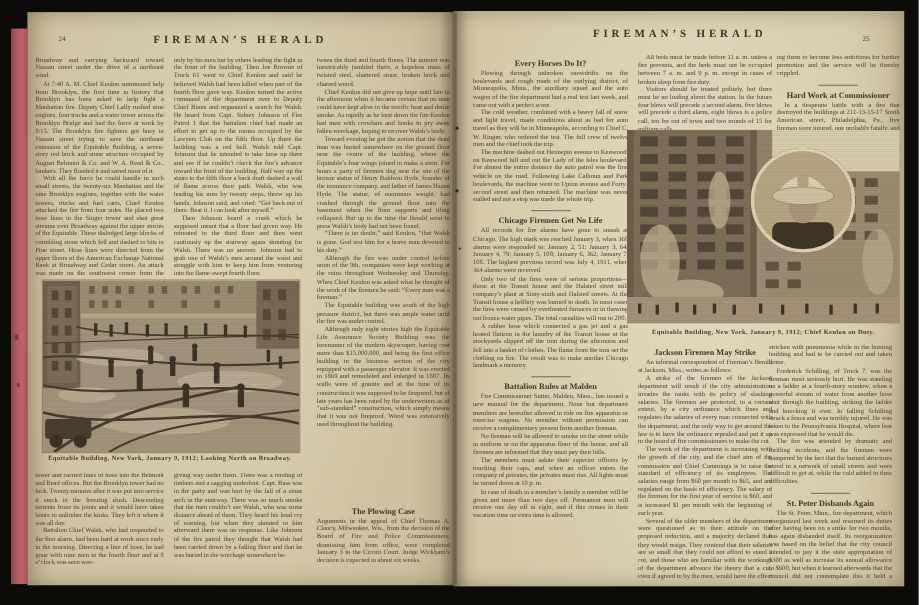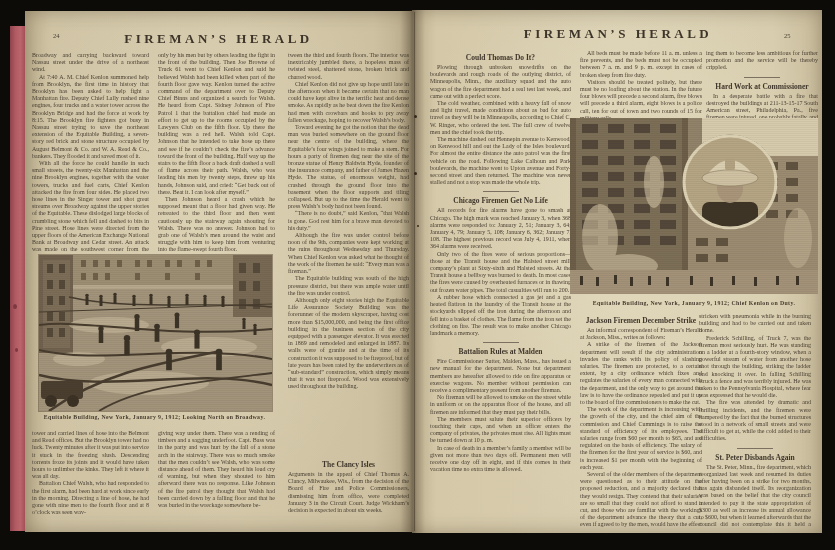--- a/index.html
+++ b/index.html
@@ -15,21 +15,21 @@
       radial-gradient(ellipse at 55% 40%, rgba(255,252,230,.25), rgba(0,0,0,0) 72%),
       linear-gradient(90deg,#bfb291 0%,#d4c8a8 6%,#d9ceb0 50%,#d6cbac 88%,#c7ba9a 100%);}
   #fore-edge{position:absolute;left:10px;top:26px;width:15px;height:505px;
     background:linear-gradient(90deg,#8f434c 0%,#b05a62 35%,#bb646b 70%,#a44f58 100%);}
   .edge-spot{position:absolute;border-radius:50%;background:#7e3840;}
   #gutter{position:absolute;left:400px;top:10px;width:25px;height:523px;
     background:linear-gradient(90deg,rgba(40,30,18,0) 0%,rgba(40,30,18,.22) 40%,rgba(30,22,12,.38) 52%,rgba(40,30,18,.18) 66%,rgba(40,30,18,0) 100%);}
   #crease{position:absolute;left:414px;top:12px;width:1px;height:519px;background:rgba(55,42,28,.45);}
   .speck{position:absolute;background:#35291c;border-radius:50%;}
   .pagenum{position:absolute;font-size:6.5px;color:#4a4034;}
-  .masthead{position:absolute;text-align:center;font-weight:bold;font-size:13px;
+  .masthead{position:absolute;text-align:center;font-weight:bold;font-size:10px;
     letter-spacing:3.5px;color:#3e352a;}
   .col{position:absolute;overflow:hidden;}
   .b{margin:0;font-size:6px;line-height:7.2px;text-align:justify;color:#4b4134;
      text-indent:7px;word-spacing:-0.2px;}
   .b.cont{text-indent:0;}
   .h{margin:3px 0 2px;font-size:7.5px;line-height:9px;font-weight:bold;text-align:center;color:#3f362b;}
   .sep{width:36px;height:1px;background:#7c7060;margin:5px auto 4px;}
   .photo{position:absolute;border:1px solid rgba(70,56,38,.45);overflow:hidden;}
   .photo::after{content:"";position:absolute;left:0;top:0;right:0;bottom:0;
     background:repeating-linear-gradient(0deg,rgba(30,22,12,.05) 0 1px,rgba(255,255,255,0) 1px 2px);}
@@ -193,31 +193,31 @@
 
     <div class="col" style="left:7px;top:419px;width:117px;height:84px;">
       <p class="b cont">tower and carried lines of hose into the Belmont and Read offices. But the Brooklyn tower had no luck. Twenty minutes after it was put into service it stuck in the freezing slush. Descending torrents froze its joints and it would have taken hours to unlimber the kinks. They left it where it was all day.</p>
       <p class="b">Battalion Chief Walsh, who had responded to the first alarm, had been hard at work since early in the morning. Directing a line of hose, he had gone with nine men to the fourth floor and at 8 o’clock was seen wav-</p>
     </div>
     <div class="col" style="left:133px;top:419px;width:117px;height:84px;">
       <p class="b cont">giving way under them. There was a rending of timbers and a sagging underfoot. Capt. Bass was in the party and was hurt by the fall of a stone arch in the stairway. There was so much smoke that the men couldn’t see Walsh, who was some distance ahead of them. They heard his loud cry of warning, but when they shouted to him afterward there was no response. Like Johnson of the fire patrol they thought that Walsh had been carried down by a falling floor and that he was buried in the wreckage somewhere be-</p>
     </div>
 
     <div class="col" style="left:263px;top:446px;width:121px;height:62px;">
-      <div class="h">The Clancy Isles</div>
+      <div class="h">The Plowing Case</div>
       <p class="b cont">Arguments in the appeal of Chief Thomas A. Clancy, Milwaukee, Wis., from the decision of the Board of Fire and Police Commissioners, dismissing him from office, were completed January 3 in the Circuit Court. Judge Wickham’s decision is expected in about six weeks.</p>
     </div>
   </div>
 
   <div id="right-page" class="page">
     <div class="masthead" style="left:10px;top:16px;width:392px;">FIREMAN’S HERALD</div>
     <div class="pagenum" style="left:372px;top:22px;">25</div>
 
     <div class="col" style="left:18px;top:40px;width:141px;height:463px;">
-      <div class="h">Could Thomas Do It?</div>
+      <div class="h">Every Horses Do It?</div>
       <p class="b">Plowing through unbroken snowdrifts on the boulevards and rough roads of the outlying district, of Minneapolis, Minn., the auxiliary squad and the auto wagon of the fire department had a real test last week, and came out with a perfect score.</p>
       <p class="b">The cold weather, combined with a heavy fall of snow and light travel, made conditions about as bad for auto travel as they will be in Minneapolis, according to Chief C. W. Ringer, who ordered the test. The full crew of twelve men and the chief took the trip.</p>
       <p class="b">The machine dashed out Hennepin avenue to Kenwood, on Kenwood hill and out the Lady of the Isles boulevard. For almost the entire distance the auto patrol was the first vehicle on the road. Following Lake Calhoun and Park boulevards, the machine went to Upton avenue and Forty-second street and then returned. The machine was never stalled and not a stop was made the whole trip.</p>
       <div class="sep"></div>
       <div class="h">Chicago Firemen Get No Life</div>
       <p class="b">All records for fire alarms have gone to smash at Chicago. The high mark was reached January 3, when 368 alarms were responded to: January 2, 51; January 3, 64; January 4, 79; January 5, 108; January 6, 362; January 7, 108. The highest previous record was July 4, 1911, when 364 alarms were received.</p>
       <p class="b">Only two of the fires were of serious proportions—those at the Transit house and the Halsted street mill company’s plant at Sixty-sixth and Halsted streets. At the Transit house a bellboy was burned to death. In most cases the fires were caused by overheated furnaces or in thawing out frozen water pipes. The total casualties will run to 200.</p>
       <p class="b">A rubber hose which connected a gas jet and a gas heated flatiron in the laundry of the Transit house at the stockyards slipped off the iron during the afternoon and fell into a basket of clothes. The flame from the iron set the clothing on fire. The result was to make another Chicago landmark a memory.</p>
       <div class="sep"></div>
       <div class="h">Battalion Rules at Malden</div>
@@ -338,21 +338,21 @@
             <ellipse cx="160" cy="60" rx="28" ry="8" fill="#cfc2a3" stroke="#8a7a60" stroke-width=".6"></ellipse>
             <rect x="155" y="40" width="10" height="12" rx="2" fill="#b3a383"></rect>
           </g>
           <circle cx="160" cy="64" r="46" fill="none" stroke="#ddd2b4" stroke-width="3"></circle>
         </g>
       </svg>
     </div>
     <div class="caption" style="left:158px;top:290px;width:248px;">Equitable Building, New York, January 9, 1912; Chief Kenlon on Duty.</div>
 
     <div class="col" style="left:168px;top:303px;width:122px;height:216px;">
-      <div class="h">Jackson Firemen December Strike</div>
+      <div class="h">Jackson Firemen May Strike</div>
       <p class="b">An informal correspondent of Fireman’s Herald at Jackson, Miss., writes as follows:</p>
       <p class="b">A strike of the firemen of the Jackson department will result if the city administration invades the ranks with its policy of slashing salaries. The firemen are protected, to a certain extent, by a city ordinance which fixes and regulates the salaries of every man connected with the department, and the only way to get around the law is to have the ordinance repealed and put it up to the board of fire commissioners to make the cut.</p>
       <p class="b">The work of the department is increasing with the growth of the city, and the chief aim of the commission and Chief Cummings is to raise the standard of efficiency of its employees. The salaries range from $60 per month to $65, and are regulated on the basis of efficiency. The salary of the firemen for the first year of service is $60, and is increased $1 per month with the beginning of each year.</p>
       <p class="b">Several of the older members of the department were questioned as to their attitude on the proposed reduction, and a majority declared that they would resign. They contend that their salaries are so small that they could not afford to stand a cut, and those who are familiar with the workings of the department advance the theory that a cut, even if agreed to by the men, would have the effect of caus-</p>
     </div>
 
     <div class="col" style="left:287px;top:303px;width:112px;height:214px;">
       <p class="b cont">stricken with pneumonia while in the burning building and had to be carried out and taken home.</p>
       <p class="b">Frederick Schilling, of Truck 7, was the fireman most seriously hurt. He was standing on a ladder at a fourth-story window, when a powerful stream of water from another hose shot through the building, striking the ladder and knocking it over. In falling Schilling struck a fence and was terribly injured. He was taken to the Pennsylvania Hospital, where fear was expressed that he would die.</p>
       <p class="b">The fire was attended by dramatic and thrilling incidents, and the firemen were hampered by the fact that the burned structures stood in a network of small streets and were difficult to get at, while the cold added to their difficulties.</p>

